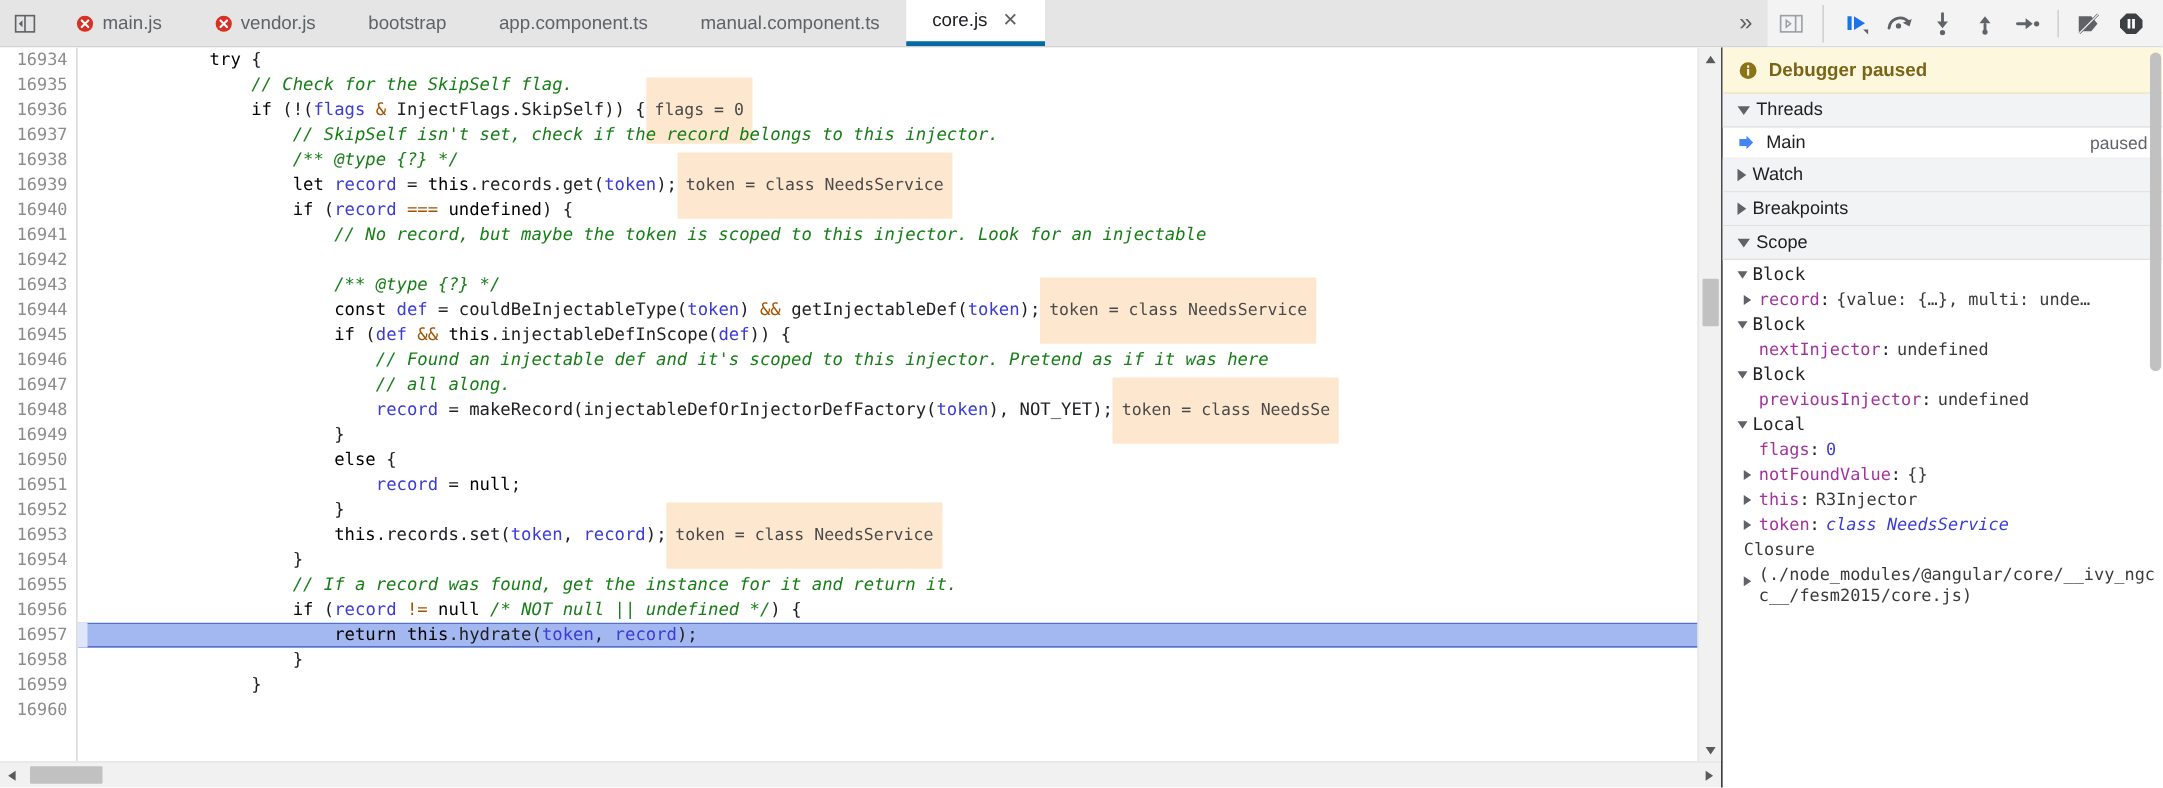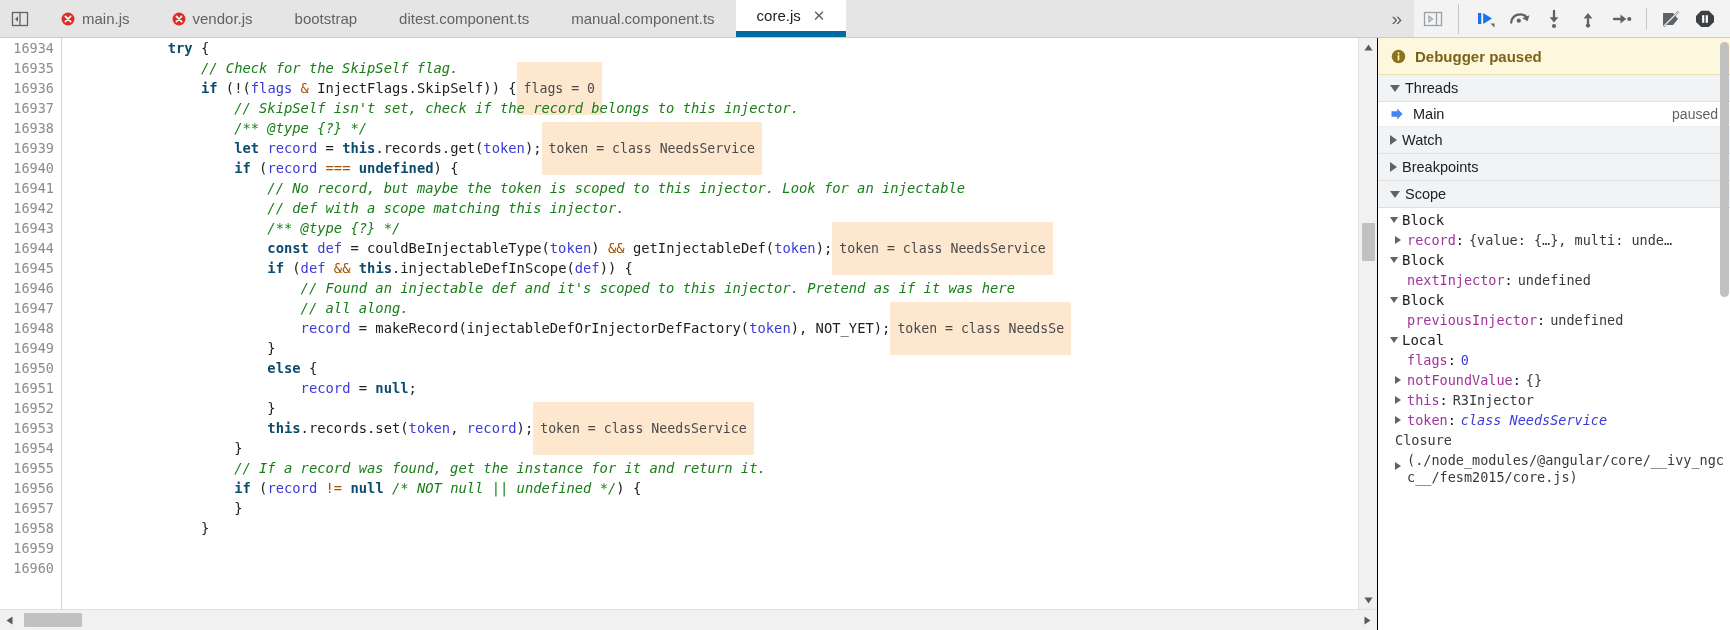--- a/index.html
+++ b/index.html
@@ -57,21 +57,21 @@
     color: #5f6368;
     white-space: nowrap;
     position: relative;
     background: transparent;
     height: 100%;
     box-sizing: border-box;
   }
   .tab.active {
     background: #ffffff;
     color: #202124;
-    border-bottom: 6px solid #0369a1;
+    border-bottom: 4px solid #0369a1;
   }
   .tab .err-icon {
     width: 14px; height: 14px;
     flex: 0 0 auto;
     display:block;
   }
   .tab .tab-close {
     font-size: 15px;
     color: #5f6368;
     margin-left: 5px;
@@ -177,21 +177,21 @@
   }
   .cl.exec {
     background: #a3b8f0;
     box-shadow: inset 0 1px 0 #3b5bbf, inset 0 -1px 0 #3b5bbf;
   }
   .cl.exec::after{
     content:"";
     position:absolute; left:0; top:0; bottom:0; width:8px;
     background:#dfe6fb;
   }
-  .kw   { color: #0c4a6e; font-weight: bold; }
+  .kw   { color: #000000; }
   .cmt  { color: #177e17; font-style: italic; }
   .var  { color: #3b3bd6; }
   .op   { color: #a35200; }
   .pln  { color: #202124; }
   .chip {
     background: #fde7cf;
     color: #4a4a4a;
     padding: 19px 7px;
     border-radius: 1px;
     font-family: "DejaVu Sans Mono", monospace;
@@ -408,21 +408,21 @@
           <svg class="err-icon" viewBox="0 0 16 16">
             <circle cx="8" cy="8" r="7.4" fill="#d93025"></circle>
             <path d="M5 5 L11 11 M11 5 L5 11" stroke="#fff" stroke-width="1.9" stroke-linecap="round"></path>
           </svg>
           <span>vendor.js</span>
         </div>
         <div class="tab">
           <span>bootstrap</span>
         </div>
         <div class="tab">
-          <span>ditest.component.ts</span>
+          <span>app.component.ts</span>
         </div>
         <div class="tab">
           <span>manual.component.ts</span>
         </div>
         <div class="tab active">
           <span>core.js</span>
           <span class="tab-close">✕</span>
         </div>
       </div>
 
@@ -533,35 +533,36 @@
           </div>
         <div class="lines" id="code-lines">
             <div class="cl"><span class="pln">            </span><span class="kw">try</span><span class="pln"> {</span></div>
             <div class="cl"><span class="pln">                </span><span class="cmt">// Check for the SkipSelf flag.</span></div>
             <div class="cl"><span class="pln">                </span><span class="kw">if</span><span class="pln"> (!(</span><span class="var">flags</span><span class="op"> &amp; </span><span class="pln">InjectFlags.SkipSelf)) {</span><span class="chip">flags = 0</span></div>
             <div class="cl"><span class="pln">                    </span><span class="cmt">// SkipSelf isn't set, check if the record belongs to this injector.</span></div>
             <div class="cl"><span class="pln">                    </span><span class="cmt">/** @type {?} */</span></div>
             <div class="cl"><span class="pln">                    </span><span class="kw">let</span><span class="pln"> </span><span class="var">record</span><span class="pln"> = </span><span class="kw">this</span><span class="pln">.records.get(</span><span class="var">token</span><span class="pln">);</span><span class="chip">token = class NeedsService</span></div>
             <div class="cl"><span class="pln">                    </span><span class="kw">if</span><span class="pln"> (</span><span class="var">record</span><span class="op"> === </span><span class="kw">undefined</span><span class="pln">) {</span></div>
             <div class="cl"><span class="pln">                        </span><span class="cmt">// No record, but maybe the token is scoped to this injector. Look for an injectable</span></div>
-            <div class="cl"><span class="pln">                        </span><span class="cmt">// def with a scope matching this injector.</span></div>
+            <div class="cl"><span class="pln">                        </span></div>
             <div class="cl"><span class="pln">                        </span><span class="cmt">/** @type {?} */</span></div>
             <div class="cl"><span class="pln">                        </span><span class="kw">const</span><span class="pln"> </span><span class="var">def</span><span class="pln"> = couldBeInjectableType(</span><span class="var">token</span><span class="pln">) </span><span class="op">&amp;&amp;</span><span class="pln"> getInjectableDef(</span><span class="var">token</span><span class="pln">);</span><span class="chip">token = class NeedsService</span></div>
             <div class="cl"><span class="pln">                        </span><span class="kw">if</span><span class="pln"> (</span><span class="var">def</span><span class="op"> &amp;&amp; </span><span class="kw">this</span><span class="pln">.injectableDefInScope(</span><span class="var">def</span><span class="pln">)) {</span></div>
             <div class="cl"><span class="pln">                            </span><span class="cmt">// Found an injectable def and it's scoped to this injector. Pretend as if it was here</span></div>
             <div class="cl"><span class="pln">                            </span><span class="cmt">// all along.</span></div>
             <div class="cl"><span class="pln">                            </span><span class="var">record</span><span class="pln"> = makeRecord(injectableDefOrInjectorDefFactory(</span><span class="var">token</span><span class="pln">), NOT_YET);</span><span class="chip">token = class NeedsSe</span></div>
             <div class="cl"><span class="pln">                        }</span></div>
             <div class="cl"><span class="pln">                        </span><span class="kw">else</span><span class="pln"> {</span></div>
             <div class="cl"><span class="pln">                            </span><span class="var">record</span><span class="pln"> = </span><span class="kw">null</span><span class="pln">;</span></div>
             <div class="cl"><span class="pln">                        }</span></div>
             <div class="cl"><span class="pln">                        </span><span class="kw">this</span><span class="pln">.records.set(</span><span class="var">token</span><span class="pln">, </span><span class="var">record</span><span class="pln">);</span><span class="chip">token = class NeedsService</span></div>
             <div class="cl"><span class="pln">                    }</span></div>
             <div class="cl"><span class="pln">                    </span><span class="cmt">// If a record was found, get the instance for it and return it.</span></div>
             <div class="cl"><span class="pln">                    </span><span class="kw">if</span><span class="pln"> (</span><span class="var">record</span><span class="op"> != </span><span class="kw">null</span><span class="pln"> </span><span class="cmt">/* NOT null || undefined */</span><span class="pln">) {</span></div>
+            <div class="cl exec"><span class="pln">                        </span><span class="kw">return</span><span class="pln"> </span><span class="kw">this</span><span class="pln">.hydrate(</span><span class="var">token</span><span class="pln">, </span><span class="var">record</span><span class="pln">);</span></div>
             <div class="cl"><span class="pln">                    }</span></div>
             <div class="cl"><span class="pln">                }</span></div>
             <div class="cl"><span class="pln"></span></div>
           </div>
 
         <div class="v-scroll">
           <div class="arrow">
             <svg width="9" height="7" viewBox="0 0 9 7">
               <path d="M4.5 0.5 L8.5 6.5 L0.5 6.5 Z" fill="#5a5a5a"></path>
             </svg>

